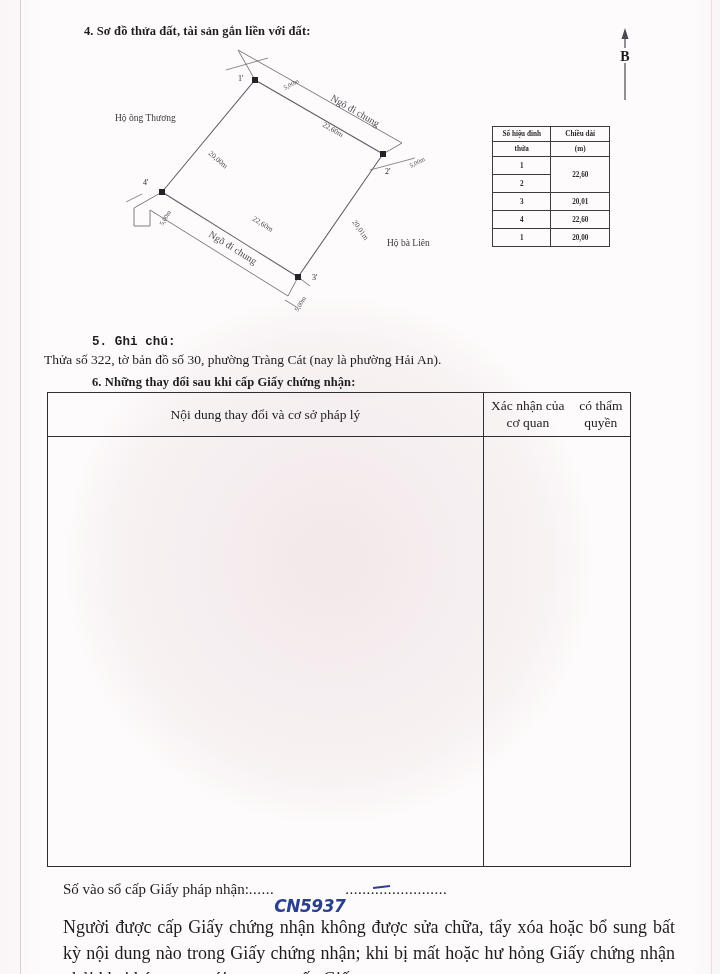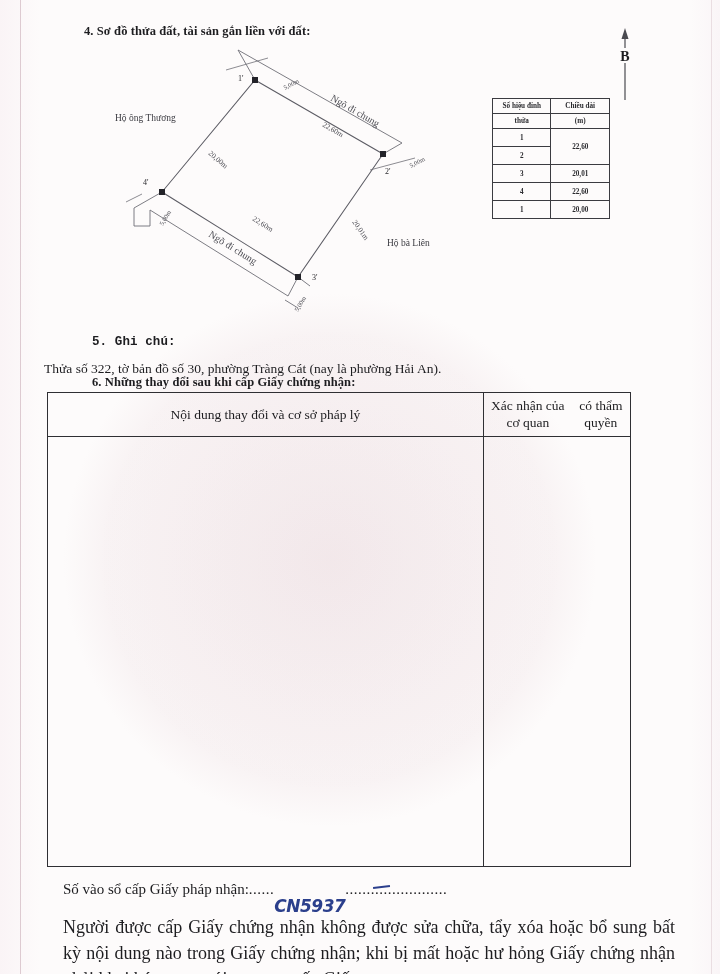--- a/index.html
+++ b/index.html
@@ -66,21 +66,21 @@
 
   .north {
     position: absolute;
     left: 612px; top: 28px;
     width: 26px; height: 72px;
   }
 
   
   .vtable {
     position: absolute;
-    left: 492px; top: 98px;
+    left: 492px; top: 126px;
     width: 118px;
     border-collapse: collapse;
     font-size: 7.2px;
     font-family: "Liberation Serif", serif;
   }
   .vtable td, .vtable th {
     border: 1px solid #3b3b40;
     text-align: center;
     font-weight: bold;
     padding: 0;
@@ -280,21 +280,21 @@
         <td class="len">22,60</td>
       </tr>
       <tr>
         <td class="num">1</td>
         <td class="len">20,00</td>
       </tr>
     </tbody>
   </table>
 
   <div class="sec-head" style="left:44px; top:335px;font-family:Liberation Mono, monospace;">5. Ghi chú:</div>
-  <div class="sec-text" style="left:44px; top:352px;margin-top:9px;">Thửa số 322, tờ bản đồ số 30, phường Tràng Cát (nay là phường Hải An).</div>
+  <div class="sec-text" style="left:44px; top:352px;">Thửa số 322, tờ bản đồ số 30, phường Tràng Cát (nay là phường Hải An).</div>
 
   <div class="sec-head" style="left:44px; top:375px;">6. Những thay đổi sau khi cấp Giấy chứng nhận:</div>
 
   <div class="bigtable">
     <div class="thead">
       <div class="th-left">Nội dung thay đổi và cơ sở pháp lý</div>
       <div class="th-right">
         <span>Xác nhận của cơ quan</span>
         <span>có thẩm quyền</span>
       </div>

